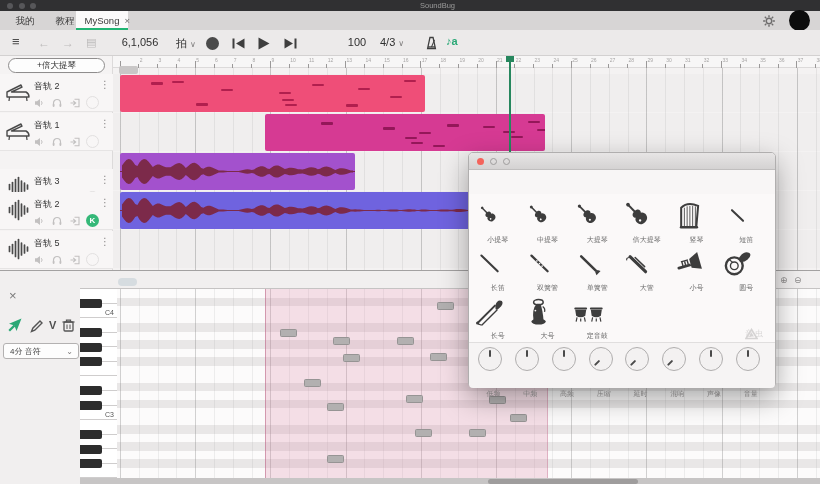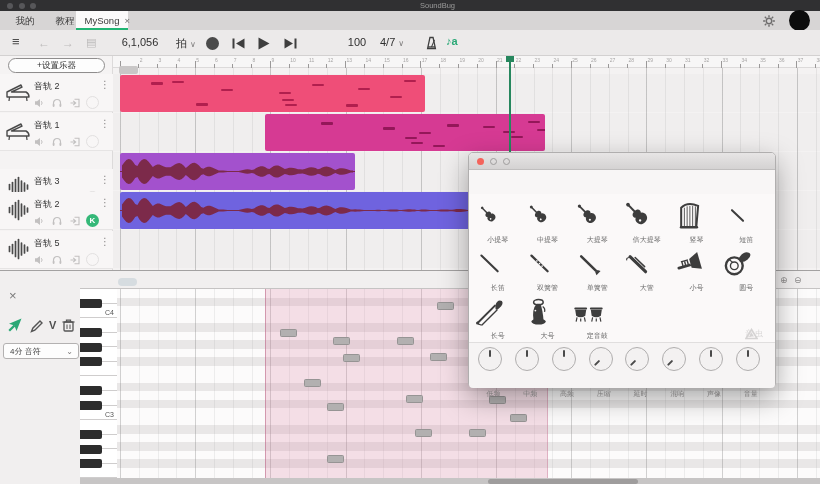--- a/index.html
+++ b/index.html
@@ -150,21 +150,21 @@
           <path d="M0.5 0.5 L11.5 6.5 L0.5 12.5 Z" fill="#3e3e3e"></path>
         </svg>
       </span>
     <span style="left:284px;top:8px">
         <svg width="13" height="11" viewBox="0 0 13 11">
           <path d="M0.5 0.5 L9 5.5 L0.5 10.5 Z" fill="#3e3e3e"></path>
           <rect x="10.5" y="0.5" width="2" height="10" fill="#3e3e3e"></rect>
         </svg>
       </span>
     <span class="tb" style="left:344px;width:26px;text-align:center">100</span>
-    <span class="tb" style="left:380px"><span style="position:static">4/7</span> <span class="chev" style="position:static">∨</span></span>
+    <span class="tb" style="left:380px"><span style="position:static">4/3</span> <span class="chev" style="position:static">∨</span></span>
     <span style="left:426px;top:6px">
         <svg width="11" height="14" viewBox="0 0 14 16">
           <path d="M5 1 h4 l3 14 H2 Z" fill="none" stroke="#3e3e3e" stroke-width="1.6"></path>
           <line x1="7" y1="13" x2="10.8" y2="4" stroke="#3e3e3e" stroke-width="1.3"></line>
           <line x1="2.5" y1="13" x2="11.5" y2="13" stroke="#3e3e3e" stroke-width="1.6"></line>
         </svg>
       </span>
     <span style="left:446px;top:5px;font-size:11px;font-weight:bold;color:#2aa876">♪a</span>
     <div class="slider-track" style="left:736px">
       <div class="slider-fill" style="width: 43.4px;"></div>
@@ -297,21 +297,21 @@
           <path d="M2 18.5 L2.0 12.4 L4.2 9.4 L6.4 7.1 L8.6 6.1 L10.8 6.6 L13.0 8.8 L15.2 12.1 L17.4 12.9 L19.6 9.3 L21.8 6.9 L24.0 5.9 L26.2 6.6 L28.4 8.6 L30.6 11.3 L32.8 13.9 L35.0 12.5 L37.2 11.5 L39.4 11.6 L41.6 12.5 L43.8 13.6 L46.0 14.3 L48.2 14.2 L50.4 14.2 L52.6 13.1 L54.8 11.6 L57.0 10.5 L59.2 10.1 L61.4 10.8 L63.6 12.5 L65.8 14.9 L68.0 13.3 L70.2 11.2 L72.4 9.9 L74.6 9.8 L76.8 10.8 L79.0 12.6 L81.2 14.9 L83.4 15.8 L85.6 14.4 L87.8 13.7 L90.0 13.8 L92.2 14.5 L94.4 15.6 L96.6 16.6 L98.8 17.5 L101.0 17.5 L103.2 17.5 L105.4 17.8 L107.6 18.0 L109.8 18.1 L112.0 18.2 L114.2 18.1 L116.4 18.1 L118.6 17.9 L120.8 17.5 L123.0 17.0 L125.2 16.5 L127.4 16.3 L129.6 16.5 L131.8 17.1 L134.0 16.4 L136.2 15.1 L138.4 14.0 L140.6 13.3 L142.8 13.3 L145.0 14.1 L147.2 15.4 L149.4 16.1 L151.6 14.4 L153.8 13.0 L156.0 12.4 L158.2 12.5 L160.4 13.4 L162.6 14.7 L164.8 16.0 L167.0 15.5 L169.2 14.8 L171.4 14.7 L173.6 15.0 L175.8 15.6 L178.0 16.2 L180.2 16.3 L182.4 16.4 L184.6 15.9 L186.8 15.2 L189.0 14.5 L191.2 14.2 L193.4 14.4 L195.6 15.1 L197.8 16.3 L200.0 15.8 L202.2 14.6 L204.4 13.7 L206.6 13.5 L208.8 13.9 L211.0 14.8 L213.2 16.1 L215.4 17.0 L217.6 15.9 L219.8 15.3 L222.0 15.2 L224.2 15.5 L226.4 16.1 L228.6 16.8 L230.8 17.5 L233.0 17.5 L235.2 17.3 L237.4 17.4 L239.6 17.6 L241.8 17.8 L244.0 18.0 L246.2 18.1 L248.4 18.2 L250.6 18.1 L252.8 18.0 L255.0 17.9 L257.2 17.8 L259.4 17.8 L261.6 17.9 L263.8 18.1 L266.0 18.0 L268.2 17.7 L270.4 17.5 L272.6 17.4 L274.8 17.5 L277.0 17.6 L279.2 17.9 L281.4 18.1 L283.6 17.8 L285.8 17.5 L288.0 17.3 L290.2 17.2 L292.4 17.4 L294.6 17.6 L296.8 17.9 L299.0 17.9 L301.2 17.6 L303.4 17.6 L305.6 17.6 L307.8 17.7 L310.0 17.9 L312.2 18.0 L314.4 18.0 L316.6 17.9 L318.8 17.7 L321.0 17.6 L323.2 17.4 L325.4 17.4 L327.6 17.6 L329.8 17.8 L332.0 17.8 L334.2 17.4 L336.4 17.1 L338.6 16.9 L340.8 17.0 L343.0 17.2 L345.2 17.6 L347.4 18.0 L349.6 17.6 L351.8 17.3 L354.0 17.1 L356.2 17.2 L358.4 17.3 L360.6 17.6 L362.8 18.0 L365.0 18.0 L367.2 17.8 L369.4 17.8 L371.6 17.8 L373.8 17.9 L376.0 18.1 L378.2 18.1 L380.4 18.2 L382.6 18.1 L384.8 18.0 L387.0 17.9 L389.2 17.8 L391.4 17.8 L393.6 17.9 L395.8 18.1 L398.0 18.0 L400.2 17.8 L402.4 17.6 L404.6 17.4 L406.8 17.5 L409.0 17.6 L411.2 17.9 L413.4 18.2 L415.6 17.8 L417.8 17.6 L420.0 17.5 L422.2 17.5 L424.4 17.6 L426.6 17.8 L428.8 18.0 L431.0 18.0 L433.2 17.8 L435.4 17.6 L437.6 17.5 L438 18.5 L437.6 19.5 L435.4 19.4 L433.2 19.2 L431.0 19.0 L428.8 19.0 L426.6 19.2 L424.4 19.4 L422.2 19.5 L420.0 19.5 L417.8 19.4 L415.6 19.2 L413.4 18.8 L411.2 19.1 L409.0 19.4 L406.8 19.5 L404.6 19.6 L402.4 19.4 L400.2 19.2 L398.0 19.0 L395.8 18.9 L393.6 19.1 L391.4 19.2 L389.2 19.2 L387.0 19.1 L384.8 19.0 L382.6 18.9 L380.4 18.8 L378.2 18.9 L376.0 18.9 L373.8 19.1 L371.6 19.2 L369.4 19.2 L367.2 19.2 L365.0 19.0 L362.8 19.0 L360.6 19.4 L358.4 19.7 L356.2 19.8 L354.0 19.9 L351.8 19.7 L349.6 19.4 L347.4 19.0 L345.2 19.4 L343.0 19.8 L340.8 20.0 L338.6 20.1 L336.4 19.9 L334.2 19.6 L332.0 19.2 L329.8 19.2 L327.6 19.4 L325.4 19.6 L323.2 19.6 L321.0 19.4 L318.8 19.3 L316.6 19.1 L314.4 19.0 L312.2 19.0 L310.0 19.1 L307.8 19.3 L305.6 19.4 L303.4 19.4 L301.2 19.4 L299.0 19.1 L296.8 19.1 L294.6 19.4 L292.4 19.6 L290.2 19.8 L288.0 19.7 L285.8 19.5 L283.6 19.2 L281.4 18.9 L279.2 19.1 L277.0 19.4 L274.8 19.5 L272.6 19.6 L270.4 19.5 L268.2 19.3 L266.0 19.0 L263.8 18.9 L261.6 19.1 L259.4 19.2 L257.2 19.2 L255.0 19.1 L252.8 19.0 L250.6 18.9 L248.4 18.8 L246.2 18.9 L244.0 19.0 L241.8 19.2 L239.6 19.4 L237.4 19.6 L235.2 19.7 L233.0 19.5 L230.8 19.5 L228.6 20.2 L226.4 20.9 L224.2 21.5 L222.0 21.8 L219.8 21.7 L217.6 21.1 L215.4 20.0 L213.2 20.9 L211.0 22.2 L208.8 23.1 L206.6 23.5 L204.4 23.3 L202.2 22.4 L200.0 21.2 L197.8 20.7 L195.6 21.9 L193.4 22.6 L191.2 22.8 L189.0 22.5 L186.8 21.8 L184.6 21.1 L182.4 20.6 L180.2 20.7 L178.0 20.8 L175.8 21.4 L173.6 22.0 L171.4 22.3 L169.2 22.2 L167.0 21.5 L164.8 21.0 L162.6 22.3 L160.4 23.6 L158.2 24.5 L156.0 24.6 L153.8 24.0 L151.6 22.6 L149.4 20.9 L147.2 21.6 L145.0 22.9 L142.8 23.7 L140.6 23.7 L138.4 23.0 L136.2 21.9 L134.0 20.6 L131.8 19.9 L129.6 20.5 L127.4 20.7 L125.2 20.5 L123.0 20.0 L120.8 19.5 L118.6 19.1 L116.4 18.9 L114.2 18.9 L112.0 18.8 L109.8 18.9 L107.6 19.0 L105.4 19.2 L103.2 19.5 L101.0 19.5 L98.8 19.5 L96.6 20.4 L94.4 21.4 L92.2 22.5 L90.0 23.2 L87.8 23.3 L85.6 22.6 L83.4 21.2 L81.2 22.1 L79.0 24.4 L76.8 26.2 L74.6 27.2 L72.4 27.1 L70.2 25.8 L68.0 23.7 L65.8 22.1 L63.6 24.5 L61.4 26.2 L59.2 26.9 L57.0 26.5 L54.8 25.4 L52.6 23.9 L50.4 22.8 L48.2 22.8 L46.0 22.7 L43.8 23.4 L41.6 24.5 L39.4 25.4 L37.2 25.5 L35.0 24.5 L32.8 23.1 L30.6 25.7 L28.4 28.4 L26.2 30.4 L24.0 31.1 L21.8 30.1 L19.6 27.7 L17.4 24.1 L15.2 24.9 L13.0 28.2 L10.8 30.4 L8.6 30.9 L6.4 29.9 L4.2 27.6 L2.0 24.6 Z" fill="#7c2a4a"></path>
           <line x1="0" y1="18.5" x2="440" y2="18.5" stroke="#7c2a4a" stroke-width="1"></line>
         </svg>
       </div>
     </div>
   <div class="loopmark"></div>
   <div class="playcap" id="playcap" style="left: 505.5px;"></div>
   <div class="playhead" id="playhead" style="left: 509px;"></div>
 
   <div class="trackpanel">
-    <div class="newtrack">+设置乐器</div>
+    <div class="newtrack">+倍大提琴</div>
     <div id="track-list" style="left:0;top:18px;width:113px;height:196px">
         <div class="trow" style="top: 0px;">
           <div class="ticon" style="top: 8px;">
             <svg width="26" height="20" viewBox="0 0 26 20">
               <path d="M2 15 L2 10 L16 3 L17 5.2 L6.5 10 L21 10 Q24 11.5 24 15 Z" fill="none" stroke="#4a4a4a" stroke-width="1.4" stroke-linejoin="round"></path>
               <line x1="4.5" y1="15" x2="4" y2="19" stroke="#4a4a4a" stroke-width="1.2"></line>
               <line x1="21.5" y1="15" x2="22" y2="19" stroke="#4a4a4a" stroke-width="1.2"></line>
             </svg>
           </div>
           <div class="tname">音轨 2</div>

